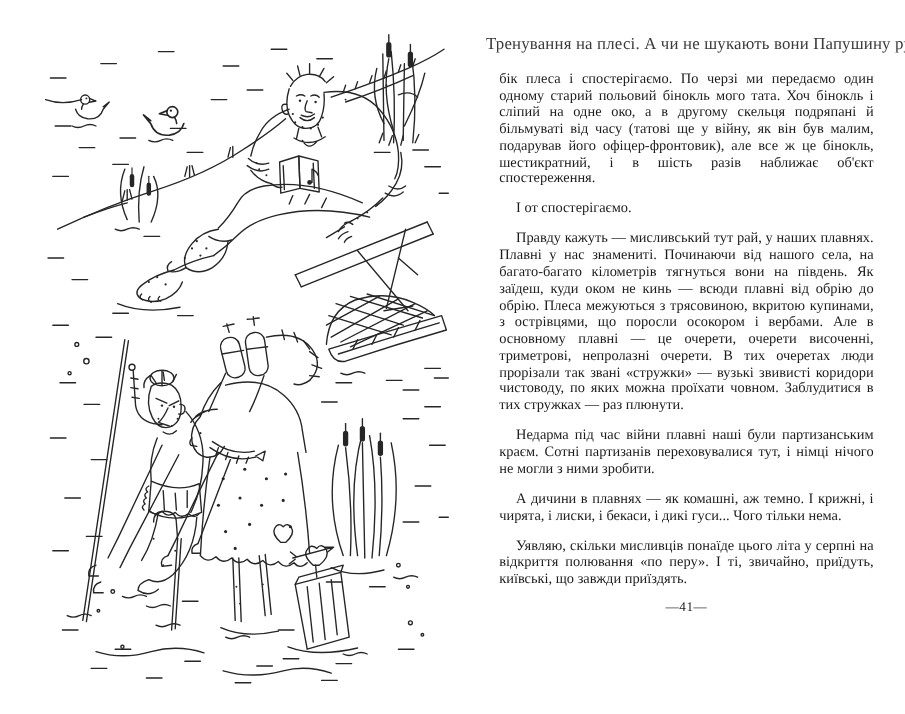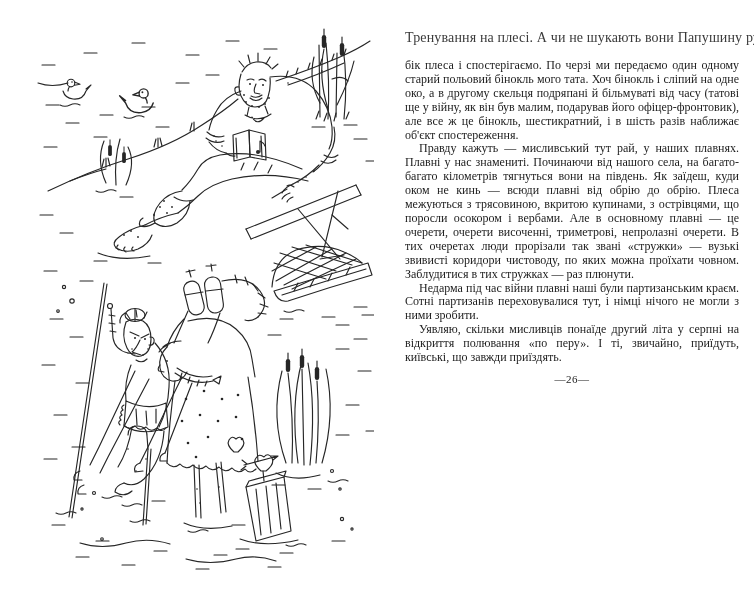--- a/index.html
+++ b/index.html
@@ -12,21 +12,21 @@
   .illustration svg{width:100%;height:100%;display:block}
   .textcol{position:absolute;left:405px;top:30px;width:334px}
   .running-header{
     font-size:14px;color:#3a3a3a;text-align:center;
     margin:0 0 13px 0;letter-spacing:.15px;white-space:nowrap;
   }
   .body-text{
     font-size:12px;line-height:13.9px;color:#1c1c1c;
     text-align:justify;
   }
-  .body-text p{margin:0;padding:0}
+  .body-text p{margin:11px;padding:0}
   .body-text p.indent{text-indent:14px}
   .pagenum{
     text-align:center;font-size:11px;color:#222;margin-top:8px;letter-spacing:.5px;
   }
 </style>
 </head>
 <body>
 
 <div class="spread">
 
@@ -355,21 +355,23 @@
       </g>
     </svg>
   </div>
 
   <div class="textcol">
     <div class="running-header">Тренування на плесі. А чи не шукають вони Папушину рушницю?</div>
 
     <div class="body-text">
 
     <p>бік плеса і спостерігаємо. По черзі ми передаємо один одному старий польовий бінокль мого тата. Хоч бінокль і сліпий на одне око, а в другому скельця подряпані й більмуваті від часу (татові ще у війну, як він був малим, подарував його офіцер-фронтовик), але все ж це бінокль, шестикратний, і в шість разів наближає об'єкт спостереження.</p>
+        <p class="indent">І от спостерігаємо.</p>
         <p class="indent">Правду кажуть — мисливський тут рай, у наших плавнях. Плавні у нас знамениті. Починаючи від нашого села, на багато-багато кілометрів тягнуться вони на південь. Як заїдеш, куди оком не кинь — всюди плавні від обрію до обрію. Плеса межуються з трясовиною, вкритою купинами, з острівцями, що поросли осокором і вербами. Але в основному плавні — це очерети, очерети височенні, триметрові, непролазні очерети. В тих очеретах люди прорізали так звані «стружки» — вузькі звивисті коридори чистоводу, по яких можна проїхати човном. Заблудитися в тих стружках — раз плюнути.</p>
         <p class="indent">Недарма під час війни плавні наші були партизанським краєм. Сотні партизанів переховувалися тут, і німці нічого не могли з ними зробити.</p>
-        <p class="indent">Уявляю, скільки мисливців понаїде другий літа у серпні на відкриття полювання «по перу». І ті, звичайно, приїдуть, київські, що завжди приїздять.</p>
+        <p class="indent">А дичини в плавнях — як комашні, аж темно. І крижні, і чирята, і лиски, і бекаси, і дикі гуси... Чого тільки нема.</p>
+        <p class="indent">Уявляю, скільки мисливців понаїде цього літа у серпні на відкриття полювання «по перу». І ті, звичайно, приїдуть, київські, що завжди приїздять.</p>
       </div>
 
-    <div class="pagenum">—26—</div>
+    <div class="pagenum">—41—</div>
   </div>
 
 </div>
 
 </body></html>

